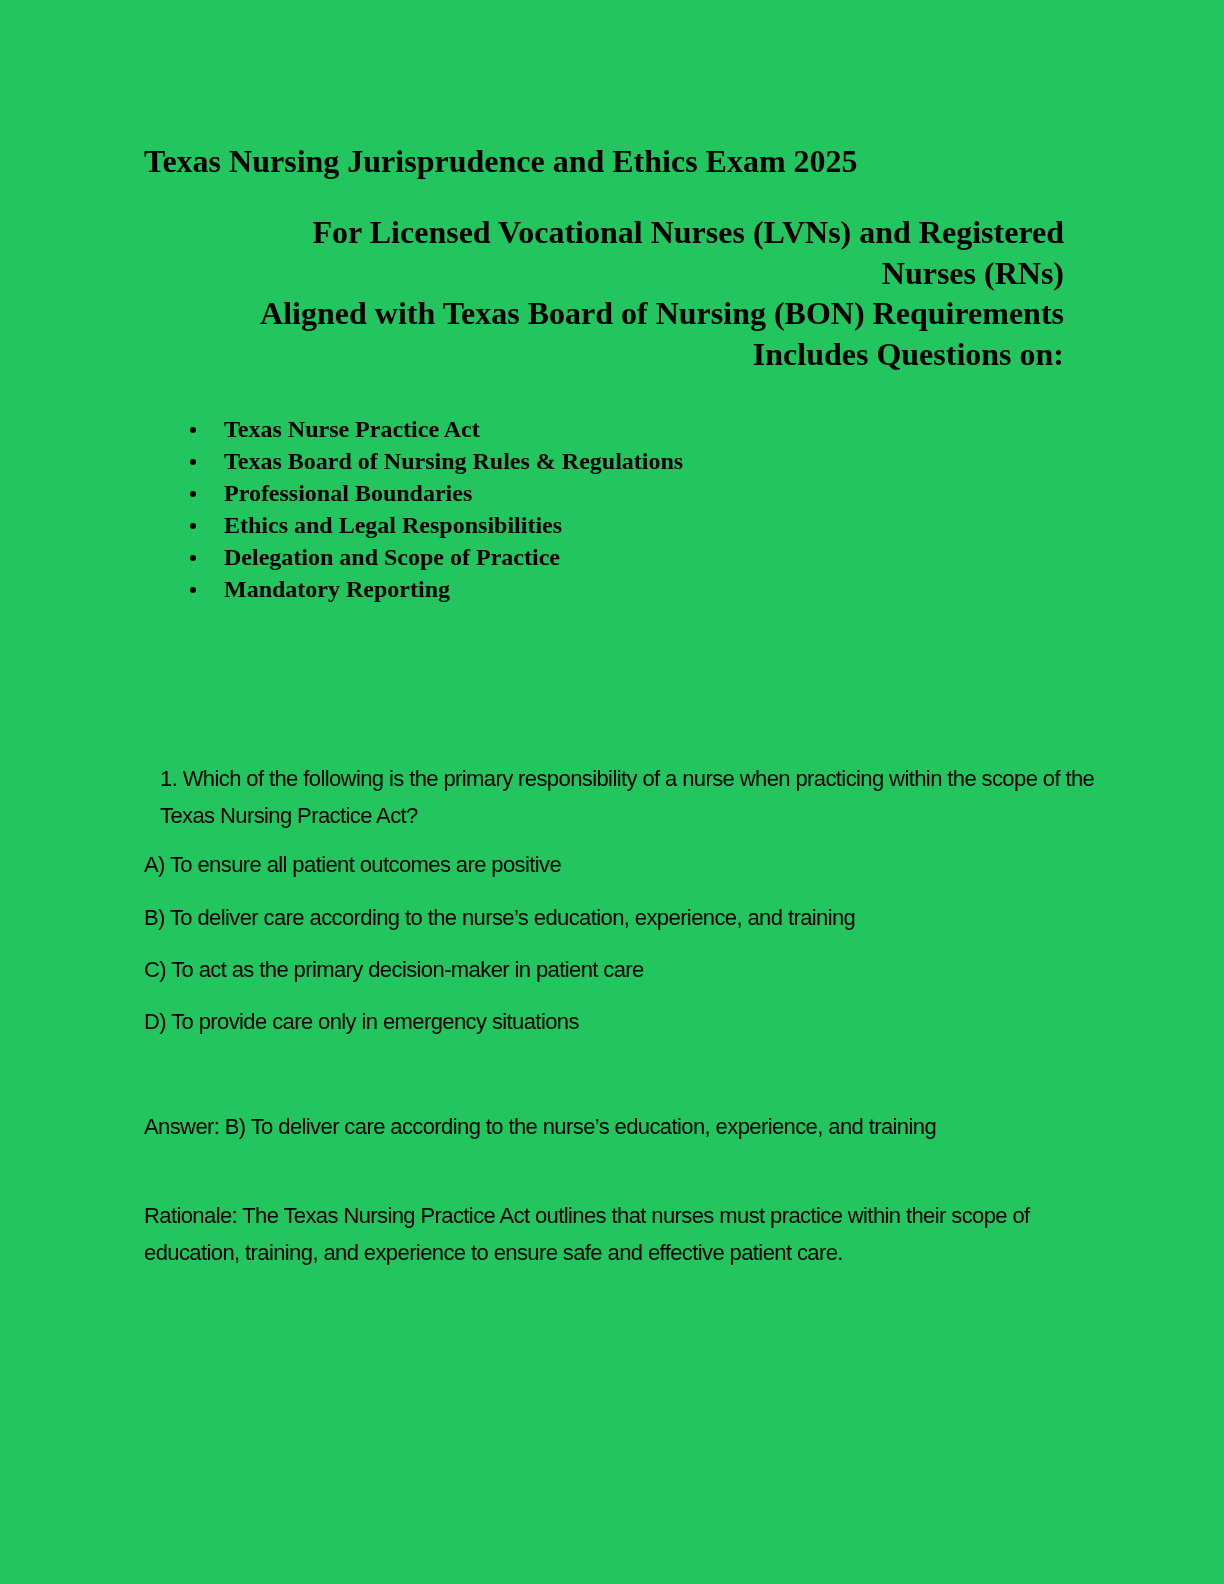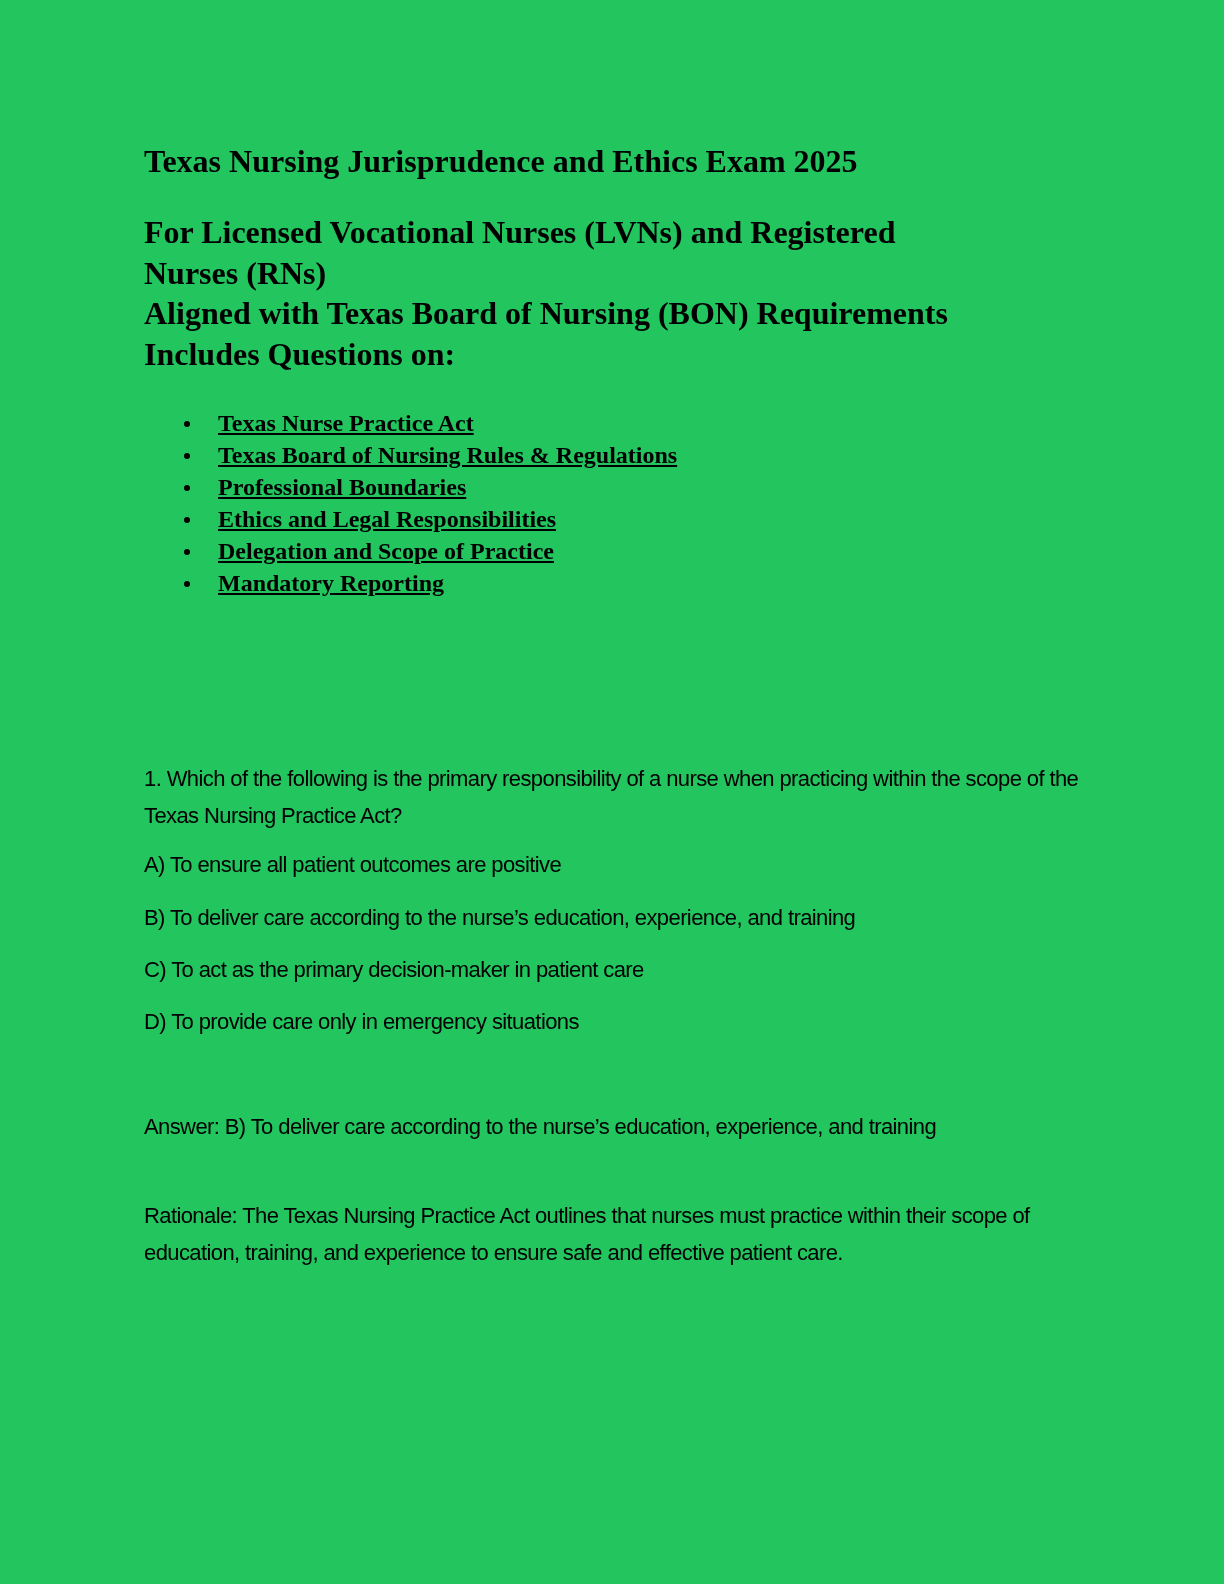--- a/index.html
+++ b/index.html
@@ -37,31 +37,31 @@
       position: absolute;
       left: 144px;
       top: 212px;
       width: 920px;
       font-size: 32px;
       line-height: 40.5px;
     }
     .subtitle-line {
       display: block;
       white-space: nowrap;
+      text-align: right;
     }
     .topics {
       position: absolute;
       left: 170px;
       top: 403px;
-      margin: 4px;
+      margin: 10px;
       padding: 0;
       list-style: none;
       font-size: 24px;
       line-height: 32px;
-      text-decoration: underline;
     }
     .topics li {
       position: relative;
       padding-left: 44px;
       white-space: nowrap;
     }
     .topics li .bullet {
       position: absolute;
       left: 10px;
       top: 14px;
@@ -70,21 +70,21 @@
       border-radius: 50%;
       background: #000;
     }
     .sans {
       font-family: "Liberation Sans", "DejaVu Sans", sans-serif;
       font-size: 22px;
       letter-spacing: -0.6px;
     }
     .question {
       position: absolute;
-      left: 144px;
+      left: 160px;
       top: 760px;
       width: 940px;
       line-height: 37px;
     }
     .option {
       position: absolute;
       left: 144px;
       white-space: nowrap;
       line-height: 30px;
     }

